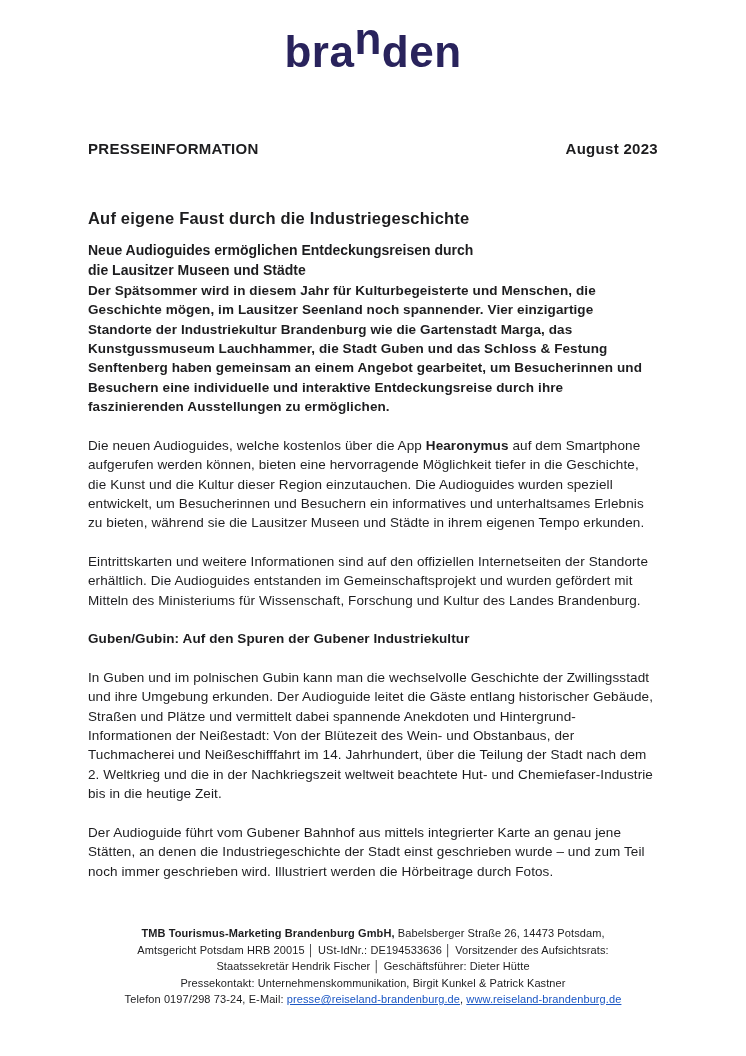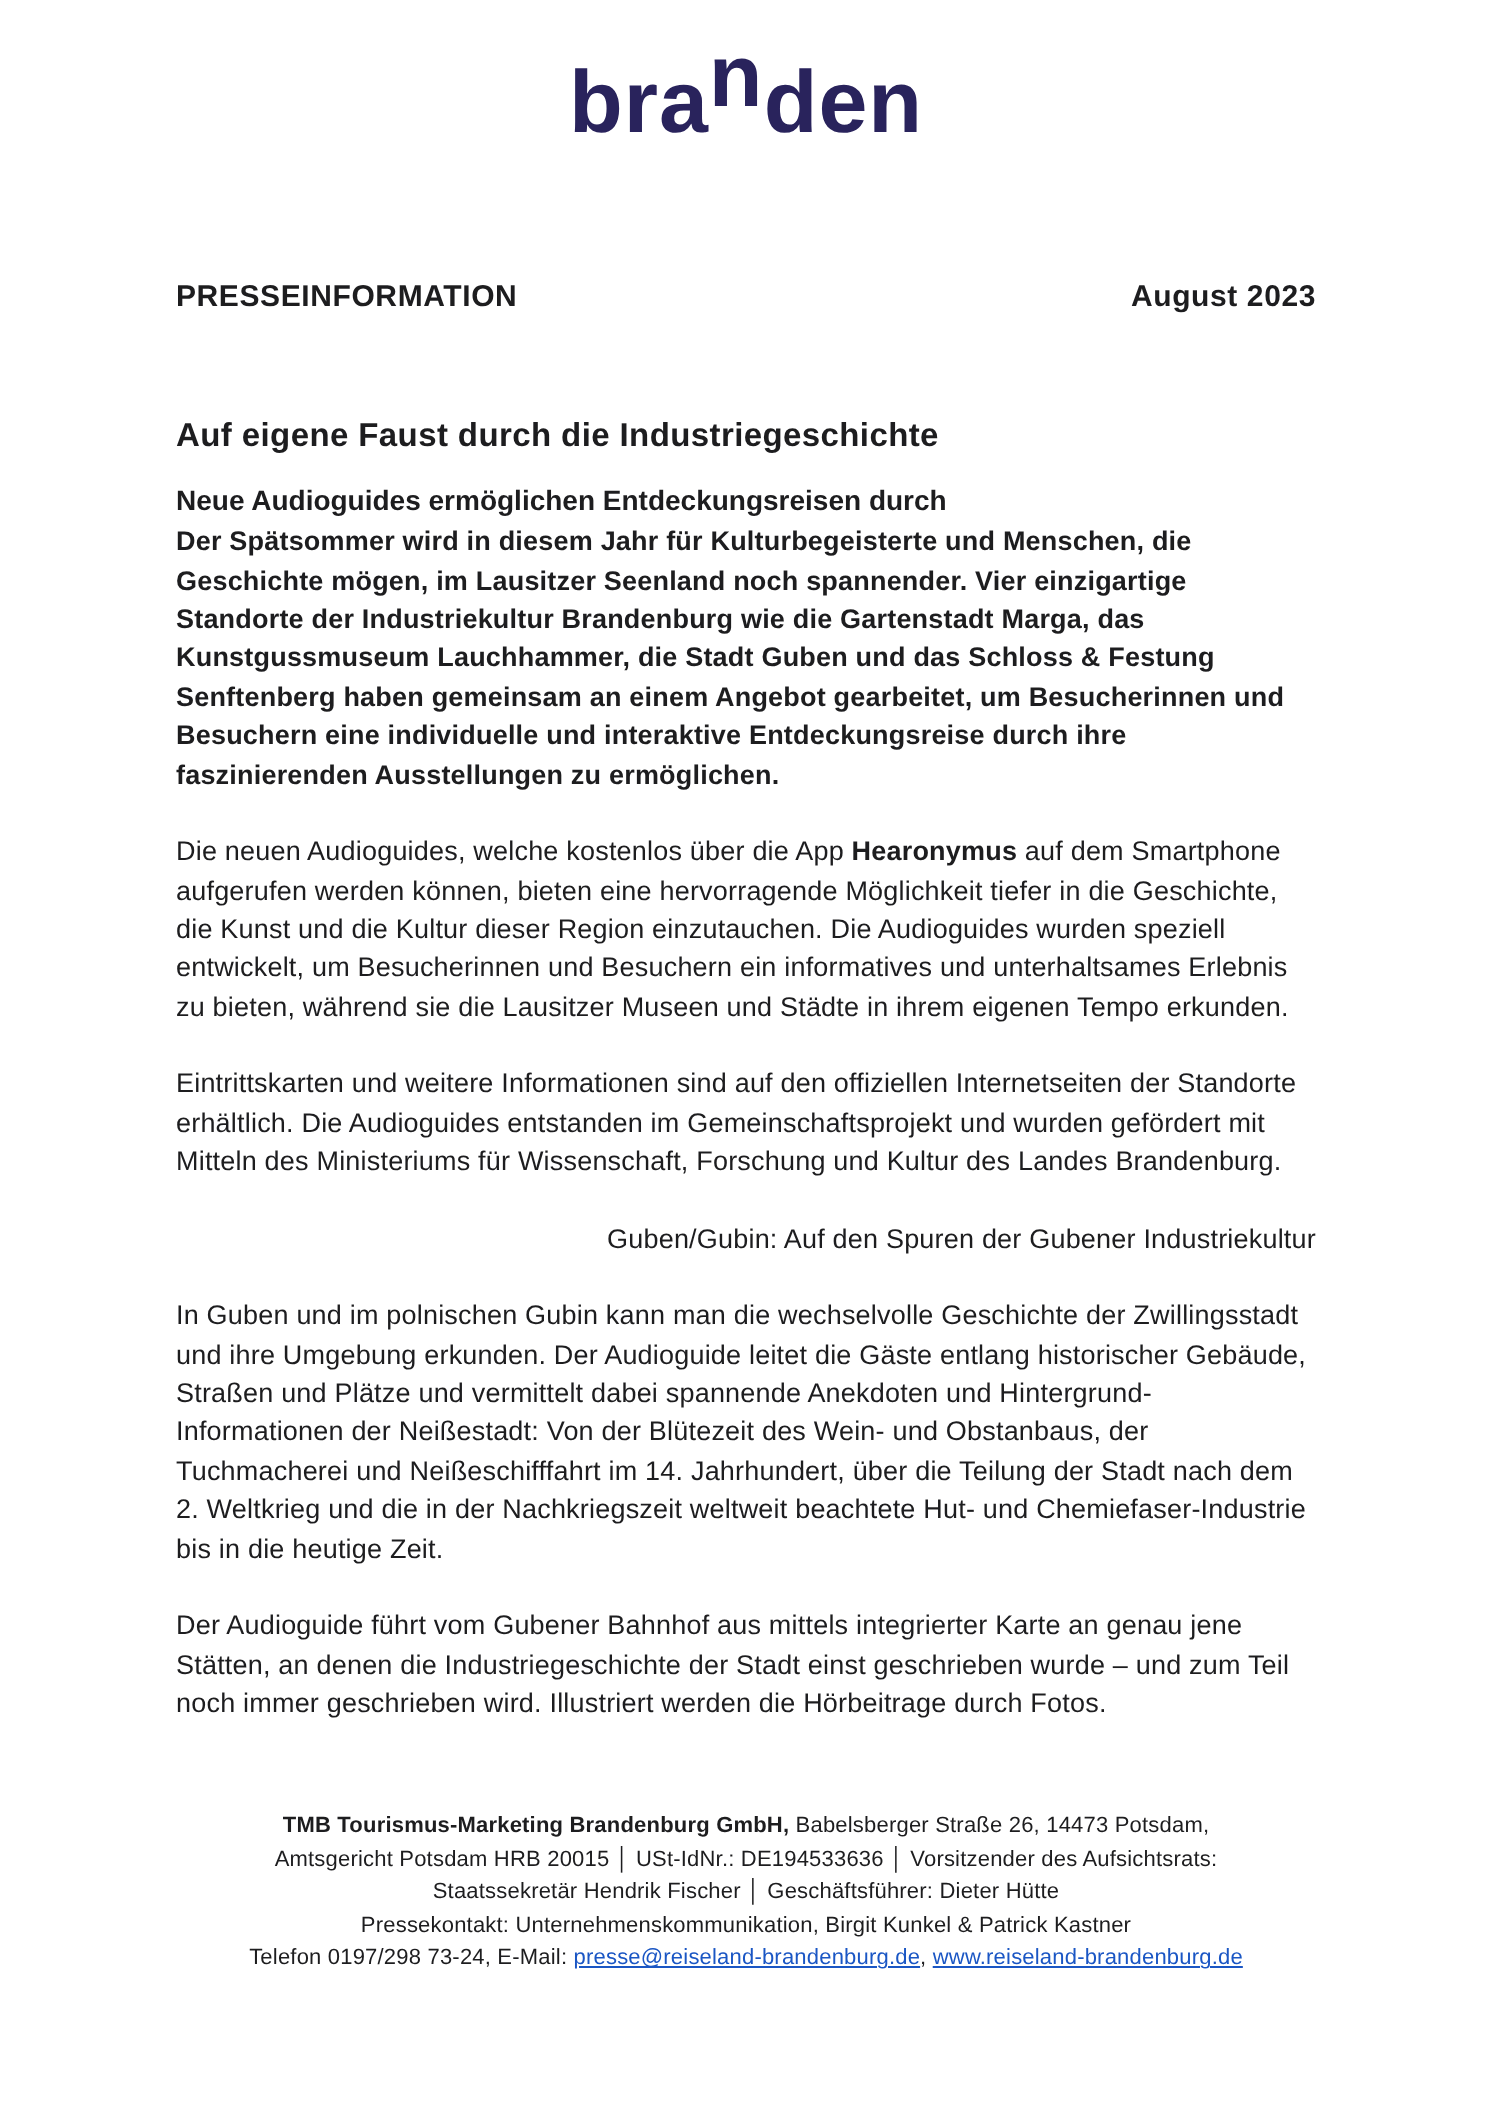--- a/index.html
+++ b/index.html
@@ -58,23 +58,22 @@
   }
   .body-copy{
     font-size:13.5px;
     line-height:1.44;
     letter-spacing:0.1px;
   }
   p.paragraph{margin:0 0 19px 0;}
   .lead{font-weight:bold;margin-top:24px;}
   .inline-bold{font-weight:bold;}
   .section-heading{
-    font-weight:normal;
+    font-weight:bold;
     margin:22px 0 0 0;
-    text-align:right;
   }
   
   .page-footer{
     margin-top:44px;
     text-align:center;
     font-size:11px;
     line-height:1.5;
     letter-spacing:0.1px;
   }
   .page-footer a{
@@ -100,20 +99,21 @@
 
   <div class="press-header">
     <span>PRESSEINFORMATION</span>
     <span>August 2023</span>
   </div>
 
   <h1 class="article-title">Auf eigene Faust durch die Industriegeschichte</h1>
 
   <div class="article-subtitle">
     <div>Neue Audioguides ermöglichen Entdeckungsreisen durch</div>
+    <div>die Lausitzer Museen und Städte</div>
   </div>
 
   <div class="body-copy">
 
     <p class="paragraph lead">Der Spätsommer wird in diesem Jahr für Kulturbegeisterte und Menschen, die Geschichte mögen, im Lausitzer Seenland noch spannender. Vier einzigartige Standorte der Industriekultur Brandenburg wie die Gartenstadt Marga, das Kunstgussmuseum Lauchhammer, die Stadt Guben und das Schloss &amp; Festung Senftenberg haben gemeinsam an einem Angebot gearbeitet, um Besucherinnen und Besuchern eine individuelle und interaktive Entdeckungsreise durch ihre faszinierenden Ausstellungen zu ermöglichen.</p>
 
     <p class="paragraph"><span>Die neuen Audioguides, welche kostenlos über die App </span><span class="inline-bold">Hearonymus</span><span> auf dem Smartphone aufgerufen werden können, bieten eine hervorragende Möglichkeit tiefer in die Geschichte, die Kunst und die Kultur dieser Region einzutauchen. Die Audioguides wurden speziell entwickelt, um Besucherinnen und Besuchern ein informatives und unterhaltsames Erlebnis zu bieten, während sie die Lausitzer Museen und Städte in ihrem eigenen Tempo erkunden.</span></p>
 
     <p class="paragraph">Eintrittskarten und weitere Informationen sind auf den offiziellen Internetseiten der Standorte erhältlich. Die Audioguides entstanden im Gemeinschaftsprojekt und wurden gefördert mit Mitteln des Ministeriums für Wissenschaft, Forschung und Kultur des Landes Brandenburg.</p>
 

